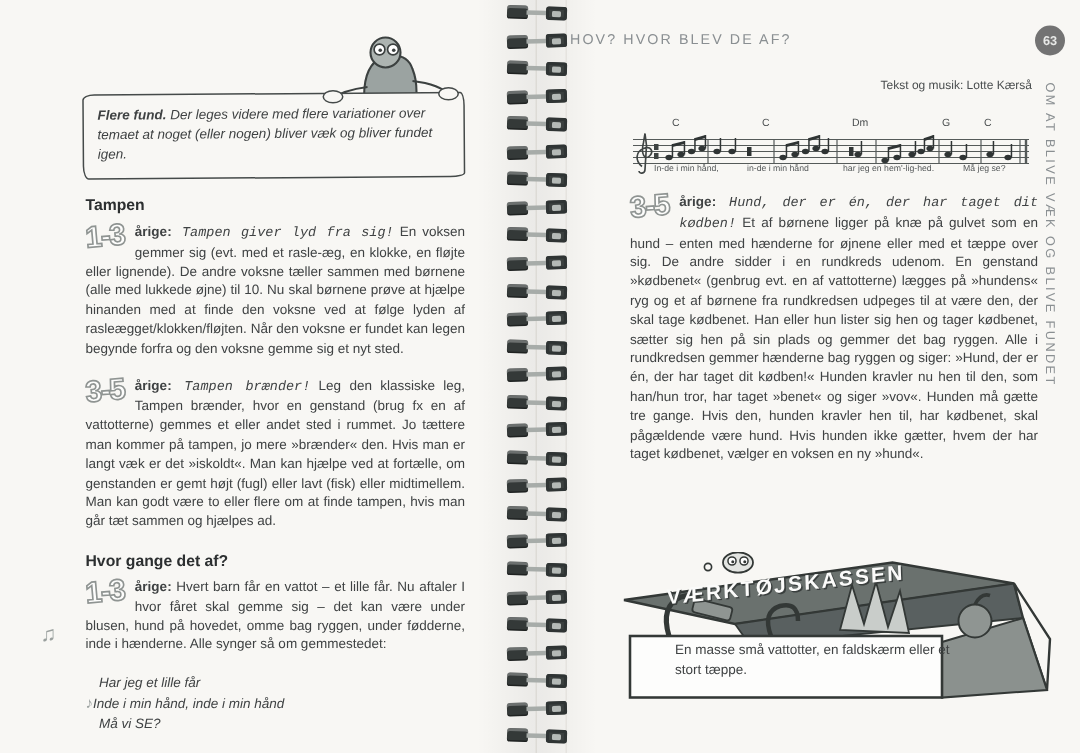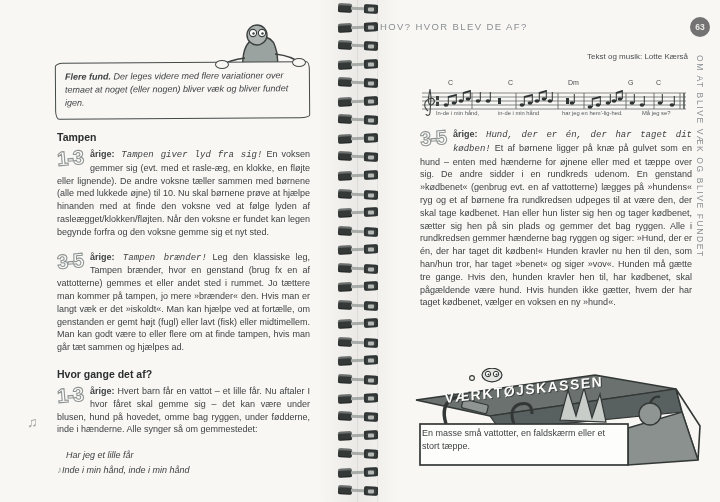--- a/index.html
+++ b/index.html
@@ -52,21 +52,21 @@
   #music-credit{position:absolute;left:420px;top:52px;width:268px;text-align:right;font-size:8px;color:#4a4e4f;}
   #staff-wrap{position:absolute;left:420px;top:80px;width:270px;height:40px;}
   .chord{position:absolute;top:-1px;font-size:7px;color:#4a4e4f;}
   .lyric-seg{position:absolute;top:30px;font-size:5.8px;color:#55595a;white-space:nowrap;}
 
   
   #toolbox{position:absolute;left:410px;top:368px;width:296px;height:105px;}
   #toolbox-title{position:absolute;left:444px;top:381px;width:170px;transform:rotate(-6deg) skewX(-4deg);
     font-size:14px;font-weight:800;letter-spacing:1.5px;color:#fbfbfa;z-index:6;
     text-shadow:1px 1px 0 #3a3f3e;}
-  #toolbox-caption{position:absolute;left:422px;top:427px;width:194px;font-size:9px;line-height:12.5px;color:#3f4243;z-index:6;}
+  #toolbox-caption{position:absolute;left:450px;top:427px;width:194px;font-size:9px;line-height:12.5px;color:#3f4243;z-index:6;}
 
   svg{display:block;}
 </style>
 </head>
 <body>
 
 <div id="book">
   <div id="gutter-shade"></div>
   <div class="gutter-line" style="left:357px"></div>
   <div class="gutter-line" style="left:377px;opacity:.6"></div>
@@ -238,20 +238,21 @@
     <p class="para body-text">
       <span class="agecap">3-5</span><span class="agelabel">årige:</span><i class="lead"> Tampen brænder!</i><span> Leg den klassiske leg, Tampen brænder, hvor en genstand (brug fx en af vattotterne) gemmes et eller andet sted i rummet. Jo tættere man kommer på tampen, jo mere »brænder« den. Hvis man er langt væk er det »iskoldt«. Man kan hjælpe ved at fortælle, om genstanden er gemt højt (fugl) eller lavt (fisk) eller midtimellem. Man kan godt være to eller flere om at finde tampen, hvis man går tæt sammen og hjælpes ad.</span>
     </p>
     <h3 class="col-heading" style="margin-top:14px">Hvor gange det af?</h3>
     <p class="para body-text">
       <span class="agecap">1-3</span><span class="agelabel">årige:</span><span> Hvert barn får en vattot – et lille får. Nu aftaler I hvor fåret skal gemme sig – det kan være under blusen, hund på hovedet, omme bag ryggen, under fødderne, inde i hænderne. Alle synger så om gemmestedet:</span>
     </p>
     <div class="song">
       <div style="padding-left:9px">Har jeg et lille får</div>
       <div><span class="note-glyph" style="font-size:10px">♪</span><span>Inde i min hånd, inde i min hånd</span></div>
+      <div style="padding-left:9px">Må vi SE?</div>
     </div>
   </div>
   <div style="position:absolute;left:27px;top:414px;font-size:14px" class="note-glyph">♫</div>
 
   <div id="rp-header">HOV? HVOR BLEV DE AF?</div>
   <div class="page-circle" style="left:690px;top:17px">
     <span>63</span>
   </div>
   <div id="vertical-title">OM AT BLIVE VÆK OG BLIVE FUNDET</div>
 

